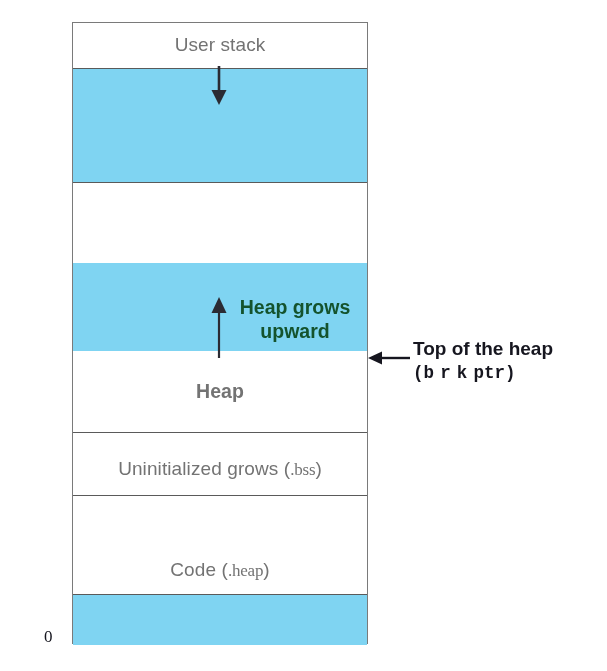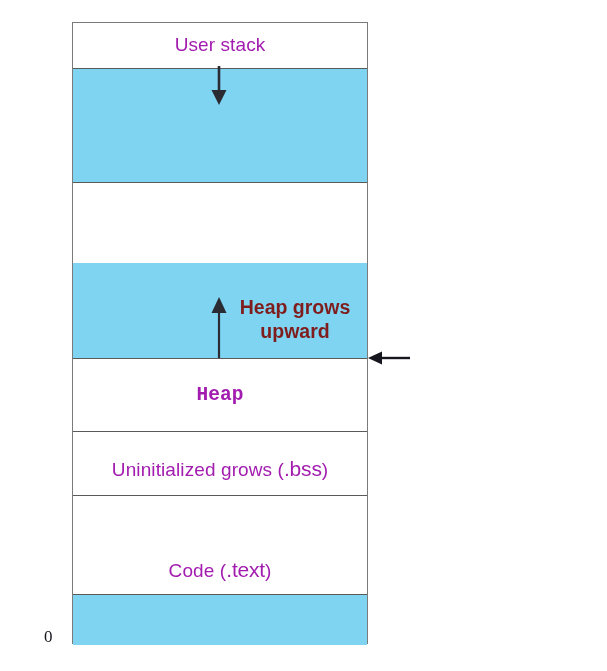--- a/index.html
+++ b/index.html
@@ -46,49 +46,49 @@
     justify-content: center;
     text-align: center;
     line-height: 1.18;
   }
   .seg.blue   { background: #7fd4f2; }
   .seg.white  { background: #ffffff; }
   .seg.rule-b { border-bottom: 1.6px solid #5a5a5a; }
 
   .seg-label {
     font-size: 19px;
-    color: #a21caf;
+    color: #737373;
     letter-spacing: 0.1px;
     white-space: pre-line;
   }
   .seg-label.bold { font-weight: bold; font-size: 19.5px; }
   .mono {
-    font-family: Liberation Sans, sans-serif;
-    font-size: 21px;
+    font-family: Liberation Serif, serif;
+    font-size: 17px;
     letter-spacing: -0.2px;
   }
 
   
   .arrow-svg {
     position: absolute;
     overflow: visible;
     pointer-events: none;
   }
 
   
   .heap-grows {
     position: absolute;
     left: 228px;
     top: 296px;
     width: 134px;
     text-align: center;
     font-weight: bold;
     font-size: 19.5px;
     line-height: 1.22;
-    color: #7f1d1d;
+    color: #14532d;
     white-space: pre-line;
   }
 
   
   .brk-annot {
     position: absolute;
     left: 413px;
     top: 336px;
     width: 190px;
     font-weight: bold;
@@ -122,31 +122,31 @@
 
     <div class="seg white rule-b" style="top:0px; height:46px;">
       <span class="seg-label">User stack</span>
     </div>
 
     <div class="seg blue rule-b" style="top:46px; height:114px;"></div>
 
 
     <div class="seg blue rule-b" style="top:240px; height:96px;"></div>
 
-    <div class="seg white rule-b" style="top:336px; height:73px;font-family:Liberation Mono, monospace;">
+    <div class="seg white rule-b" style="top:328px; height:82px;">
       <span class="seg-label bold">Heap</span>
     </div>
 
     <div class="seg white rule-b" style="top:421px; height:52px;">
       <span class="seg-label"><span>Uninitialized grows (</span><span class="mono">.bss</span>)</span>
     </div>
 
 
     <div class="seg white rule-b" style="top:524px; height:48px;">
-      <span class="seg-label"><span>Code (</span><span class="mono">.text</span>)</span>
+      <span class="seg-label"><span>Code (</span><span class="mono">.heap</span>)</span>
     </div>
 
     <div class="seg blue" style="top:572px; height:50px;"></div>
   </div>
 
   <svg class="arrow-svg" style="left:198px; top:60px;" width="42" height="52" viewBox="0 0 42 52">
     <line x1="21" y1="6" x2="21" y2="33" stroke="#2b2b33" stroke-width="2.6"></line>
     <polygon points="21,45 13.5,30 28.5,30" fill="#2b2b33"></polygon>
   </svg>
 
@@ -156,16 +156,20 @@
   </svg>
 
   <div class="heap-grows">Heap grows
 upward</div>
 
   <svg class="arrow-svg" style="left:366px; top:346px;" width="48" height="24" viewBox="0 0 48 24">
     <line x1="44" y1="12" x2="14" y2="12" stroke="#16161f" stroke-width="2.4"></line>
     <polygon points="2,12 16,5.5 16,18.5" fill="#16161f"></polygon>
   </svg>
 
+  <div class="brk-annot">
+    <div class="l1">Top of the heap</div>
+    <div class="l2"><span>(</span><span class="gap">brk</span><span>ptr</span><span>)</span></div>
+  </div>
 
   <div class="zero-label">0</div>
 
 </div>
 
 </body></html>

